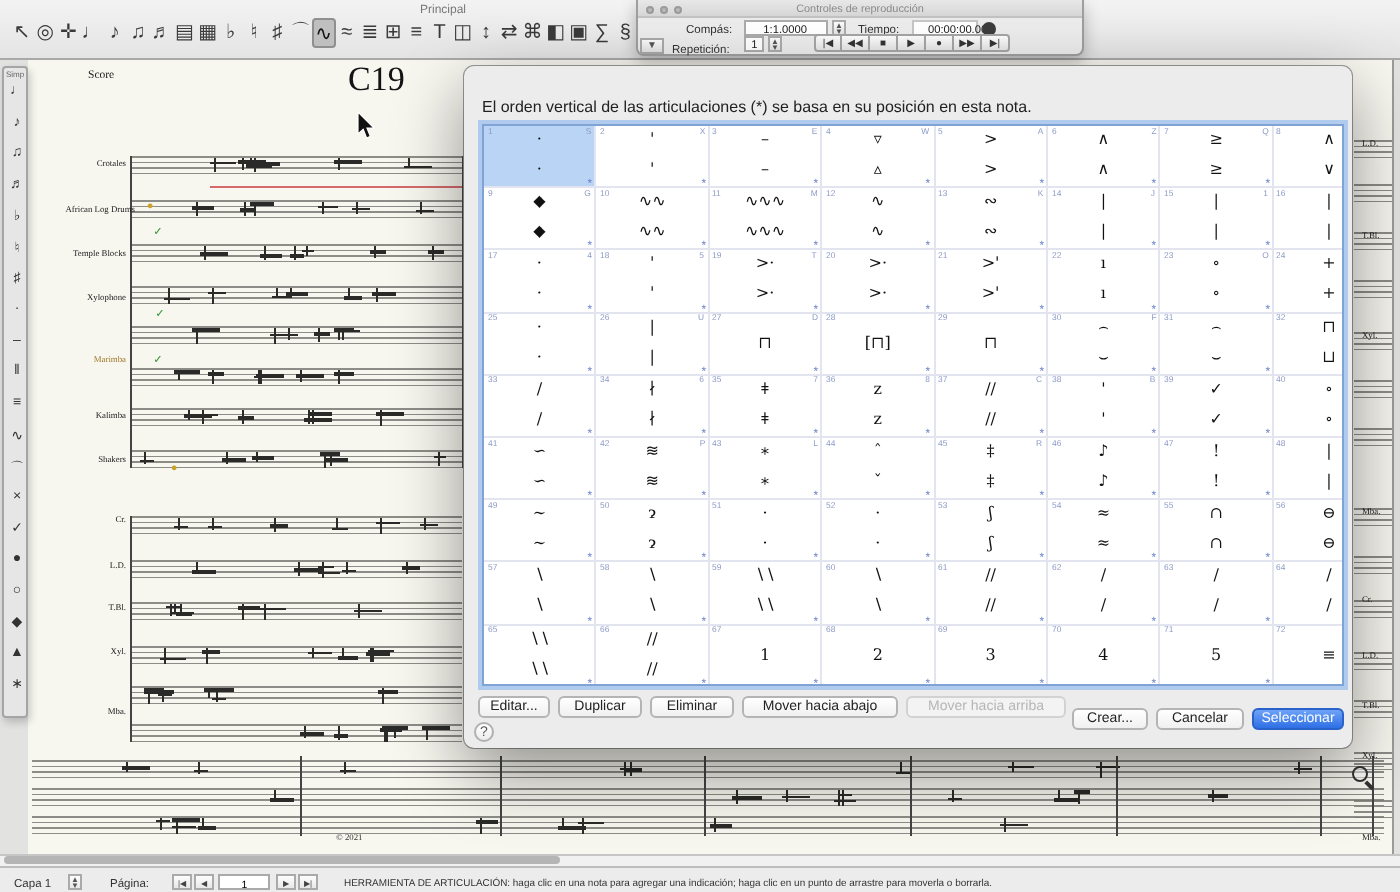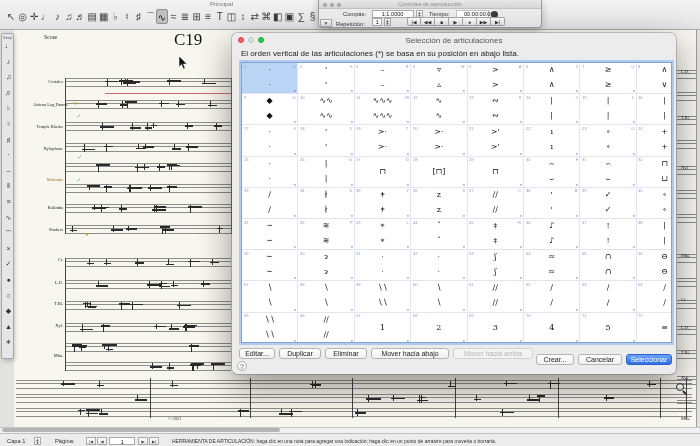--- a/index.html
+++ b/index.html
@@ -483,27 +483,21 @@
 <div class="tbtn first" style="left: 88px;">|◀</div>
     <div class="tbtn" style="left: 102px;">◀◀</div>
     <div class="tbtn" style="left: 116px;">■</div>
     <div class="tbtn" style="left: 130px;">▶</div>
     <div class="tbtn" style="left: 144px;">●</div>
     <div class="tbtn" style="left: 158px;">▶▶</div>
     <div class="tbtn last" style="left: 172px;">▶|</div>
   </div>
 
 <div class="abs" id="dialog">
-  <div class="abs" id="dlg-titlebar">
-    <div class="tl-dot" style="left:6px;  background:#f25f57; border:.5px solid #d8453e"></div>
-    <div class="tl-dot" style="left:16px; background:#dedede; border:.5px solid #c2c2c2"></div>
-    <div class="tl-dot" style="left:26px; background:#33c748; border:.5px solid #23a837"></div>
-    <div id="dlg-title">Selección de articulaciones</div>
-  </div>
-  <div id="dlg-msg">El orden vertical de las articulaciones (*) se basa en su posición en abajo lista.</div>
+  <div id="dlg-msg">El orden vertical de las articulaciones (*) se basa en su posición en esta nota.</div>
   <div id="grid">
       <div class="cell sel" style="left: 0px; top: 0px;">
         <div class="cnum">1</div>
         <div class="ckey">S</div>
         <div class="cstar">*</div>
         <div class="csym t">·</div>
         <div class="csym b">·</div>
       </div>
       <div class="cell" style="left: 56.4px; top: 0px;">
         <div class="cnum">2</div>

